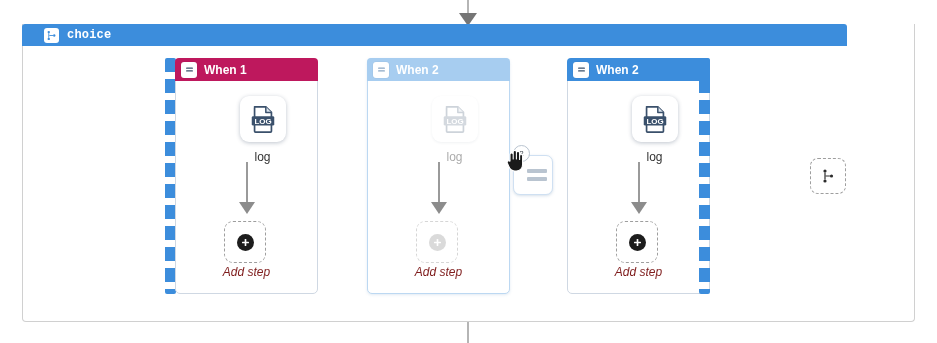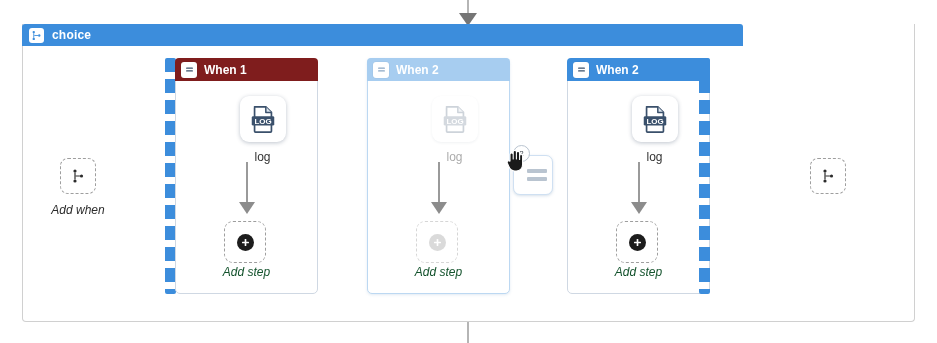--- a/index.html
+++ b/index.html
@@ -26,26 +26,27 @@
 
   
   .choice-box{
     position:absolute;left:22px;top:24px;width:893px;height:298px;
     border:1px solid #d0d0d0;border-top:none;
     border-radius:0 0 4px 4px;
     background:#ffffff;
     box-sizing:border-box;
   }
   .choice-header{
-    position:absolute;left:22px;top:24px;width:721px;height:22px;
+    position:absolute;left:22px;top:24px;width:825px;height:22px;
     background:#3c8ddc;
     border-radius:3px 3px 0 0;
     display:flex;align-items:center;
     box-sizing:border-box;
-    padding-left:7px;
+    padding-left:22px;
+    font-family:Liberation Mono, monospace;
   }
   .choice-icon{
     width:15px;height:15px;border-radius:3px;background:#ffffff;
     display:flex;align-items:center;justify-content:center;flex:none;
   }
   .choice-title{
     color:#ffffff;font-size:12px;font-weight:bold;margin-left:8px;
     letter-spacing:.2px;
   }
 
@@ -63,21 +64,21 @@
   }
   .phead-icon{
     width:16px;height:16px;border-radius:3px;background:#ffffff;
     display:flex;align-items:center;justify-content:center;flex:none;
     box-shadow:0 0 0 0.5px rgba(0,0,0,.05);
   }
   .phead-title{
     color:#ffffff;font-size:12px;font-weight:bold;margin-left:7px;
   }
   .p1{left:175px;}
-  .p1 .phead{background:#7f1d1d;}
+  .p1 .phead{background:#be185d;}
   .p2{left:367px;border-color:#bcd8f2;box-shadow:0 1px 3px rgba(120,160,200,.22);}
   .p2 .phead{background:#a7cdf0;}
   .p3{left:567px;}
   .p3 .phead{background:#3c8ddc;}
 
   
   .ghost{opacity:.42;}
 
   
   .nodecol{position:absolute;left:16px;top:23px;width:141px;}
@@ -100,21 +101,21 @@
     border-left:8px solid transparent;border-right:8px solid transparent;
     border-top:12px solid #8c8c8c;
   }
   .node-add{
     position:absolute;left:48px;top:162px;
     width:40px;height:40px;border:1.5px dashed #9e9e9e;border-radius:9px;
     display:flex;align-items:center;justify-content:center;background:#ffffff;
   }
   .addstep-label{
     position:absolute;left:0;top:206px;width:141px;text-align:center;
-    font-size:12px;font-style:italic;color:#14532d;
+    font-size:12px;font-style:italic;color:#7f1d1d;
   }
   .plus-dark{
     width:17px;height:17px;border-radius:50%;background:#1d1d1d;
     display:flex;align-items:center;justify-content:center;
   }
   .plus-dark svg{display:block;}
 
   
   .stub{position:absolute;text-align:center;}
   .stub .stub-icon{
@@ -175,31 +176,20 @@
       <svg width="11" height="11" viewBox="0 0 16 16">
         <circle cx="4" cy="3" r="1.7" fill="#3c8ddc"></circle>
         <circle cx="12" cy="8" r="1.7" fill="#3c8ddc"></circle>
         <circle cx="4" cy="13" r="1.7" fill="#3c8ddc"></circle>
         <path d="M4 4.6 V11.4 M4.8 8 H10.3" stroke="#3c8ddc" stroke-width="1.3" fill="none"></path>
       </svg>
     </span>
     <span class="choice-title">choice</span>
   </div>
 
-  <div class="stub stub-when">
-    <span class="stub-icon">
-      <svg width="16" height="16" viewBox="0 0 16 16">
-        <circle cx="5" cy="3" r="1.6" fill="#2c2c2c"></circle>
-        <circle cx="11.5" cy="8" r="1.6" fill="#2c2c2c"></circle>
-        <circle cx="5" cy="13" r="1.6" fill="#2c2c2c"></circle>
-        <path d="M5 4.6 V11.4 M5.8 8 H9.9" stroke="#2c2c2c" stroke-width="1.2" fill="none"></path>
-      </svg>
-    </span>
-    <div class="stub-label">Add when</div>
-  </div>
 
   <div class="dropbar dropbar-left"></div>
 
   <div class="panel p1">
     <div class="phead">
       <span class="phead-icon">
         <svg width="11" height="11" viewBox="0 0 16 16">
           <rect x="3" y="5" width="10" height="1.9" rx=".9" fill="#3a506b"></rect>
           <rect x="3" y="9" width="10" height="1.9" rx=".9" fill="#3a506b"></rect>
         </svg>

